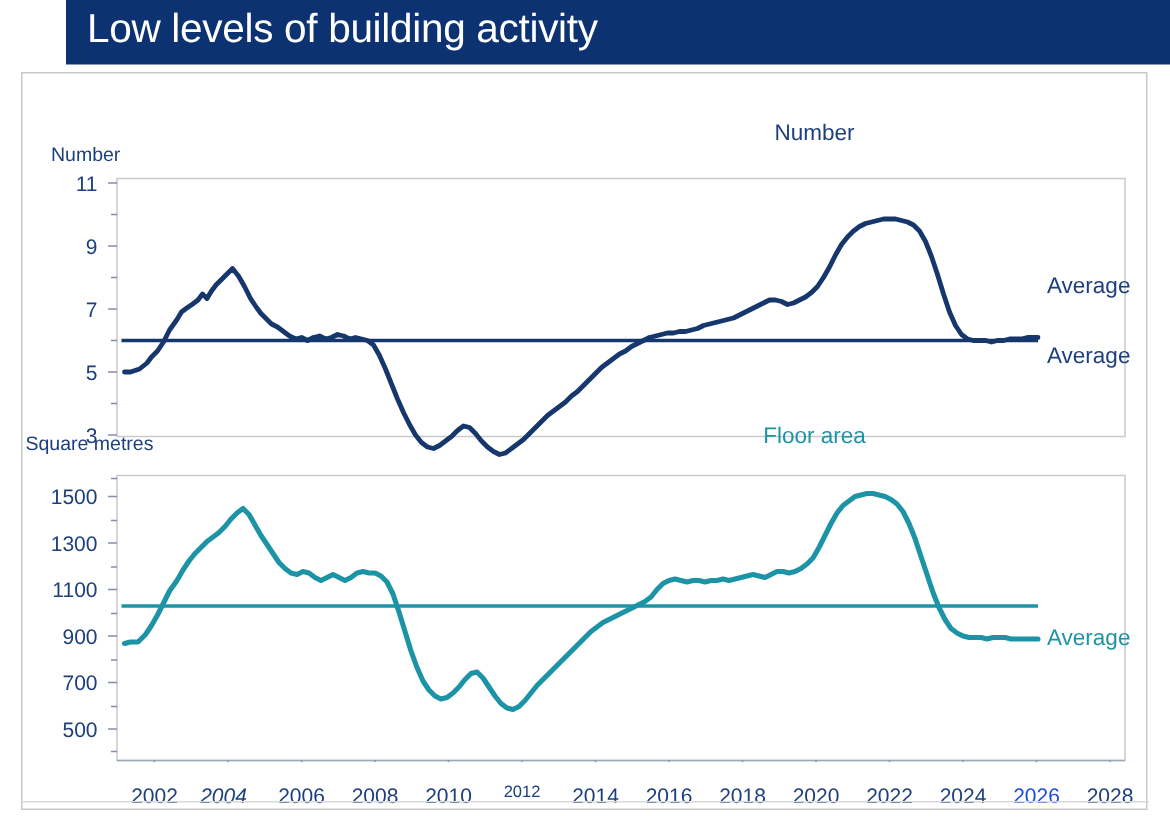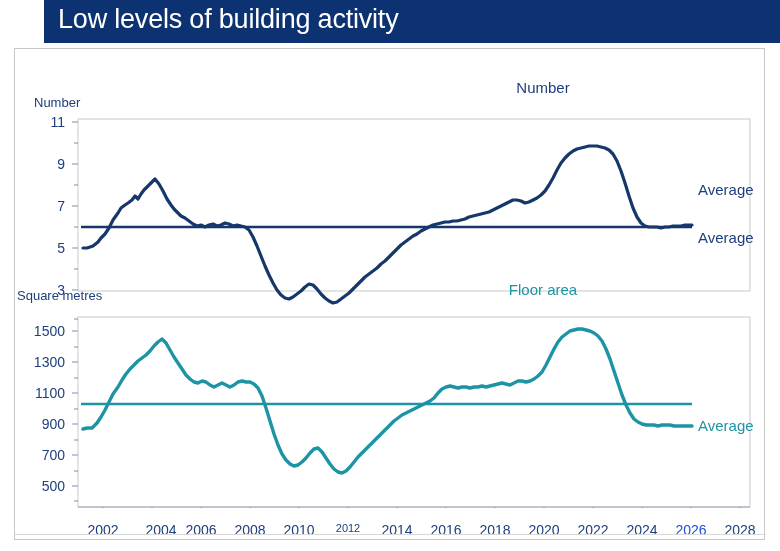--- a/index.html
+++ b/index.html
@@ -258,21 +258,21 @@
           <line x1="578" y1="444" x2="578" y2="451" class="tick-mark"></line>
           <line x1="627" y1="444" x2="627" y2="451" class="tick-mark"></line>
           <line x1="676" y1="444" x2="676" y2="451" class="tick-mark"></line>
           <line x1="725" y1="444" x2="725" y2="451" class="tick-mark"></line>
         </g>
       </g>
     </svg>
 
     <div>
       <span class="xlabel" style="position:absolute;left:88px;top:473px;transform:translateX(-50%);font-size:14px;color:#1d3f7c;">2002</span>
-      <span class="xlabel" style="position:absolute;left:146px;top:473px;transform:translateX(-50%);font-size:14px;color:#1d3f7c;">2004</span>
+      <span class="xlabel" style="position:absolute;left:134px;top:473px;transform:translateX(-50%);font-size:14px;color:#1d3f7c;font-style:italic;">2004</span>
       <span class="xlabel" style="position:absolute;left:186px;top:473px;transform:translateX(-50%);font-size:14px;color:#1d3f7c;">2006</span>
       <span class="xlabel" style="position:absolute;left:235px;top:473px;transform:translateX(-50%);font-size:14px;color:#1d3f7c;">2008</span>
       <span class="xlabel" style="position:absolute;left:284px;top:473px;transform:translateX(-50%);font-size:14px;color:#1d3f7c;">2010</span>
       <span class="xlabel" style="position:absolute;left:333px;top:473px;transform:translateX(-50%);font-size:11px;color:#1d3f7c;">2012</span>
       <span class="xlabel" style="position:absolute;left:382px;top:473px;transform:translateX(-50%);font-size:14px;color:#1d3f7c;text-align:center;">2014</span>
       <span class="xlabel" style="position:absolute;left:431px;top:473px;transform:translateX(-50%);font-size:14px;color:#1d3f7c;">2016</span>
       <span class="xlabel" style="position:absolute;left:480px;top:473px;transform:translateX(-50%);font-size:14px;color:#1d3f7c;">2018</span>
       <span class="xlabel" style="position:absolute;left:529px;top:473px;transform:translateX(-50%);font-size:14px;color:#1d3f7c;">2020</span>
       <span class="xlabel" style="position:absolute;left:578px;top:473px;transform:translateX(-50%);font-size:14px;color:#1d3f7c;">2022</span>
       <span class="xlabel" style="position:absolute;left:627px;top:473px;transform:translateX(-50%);font-size:14px;color:#1d3f7c;">2024</span>

